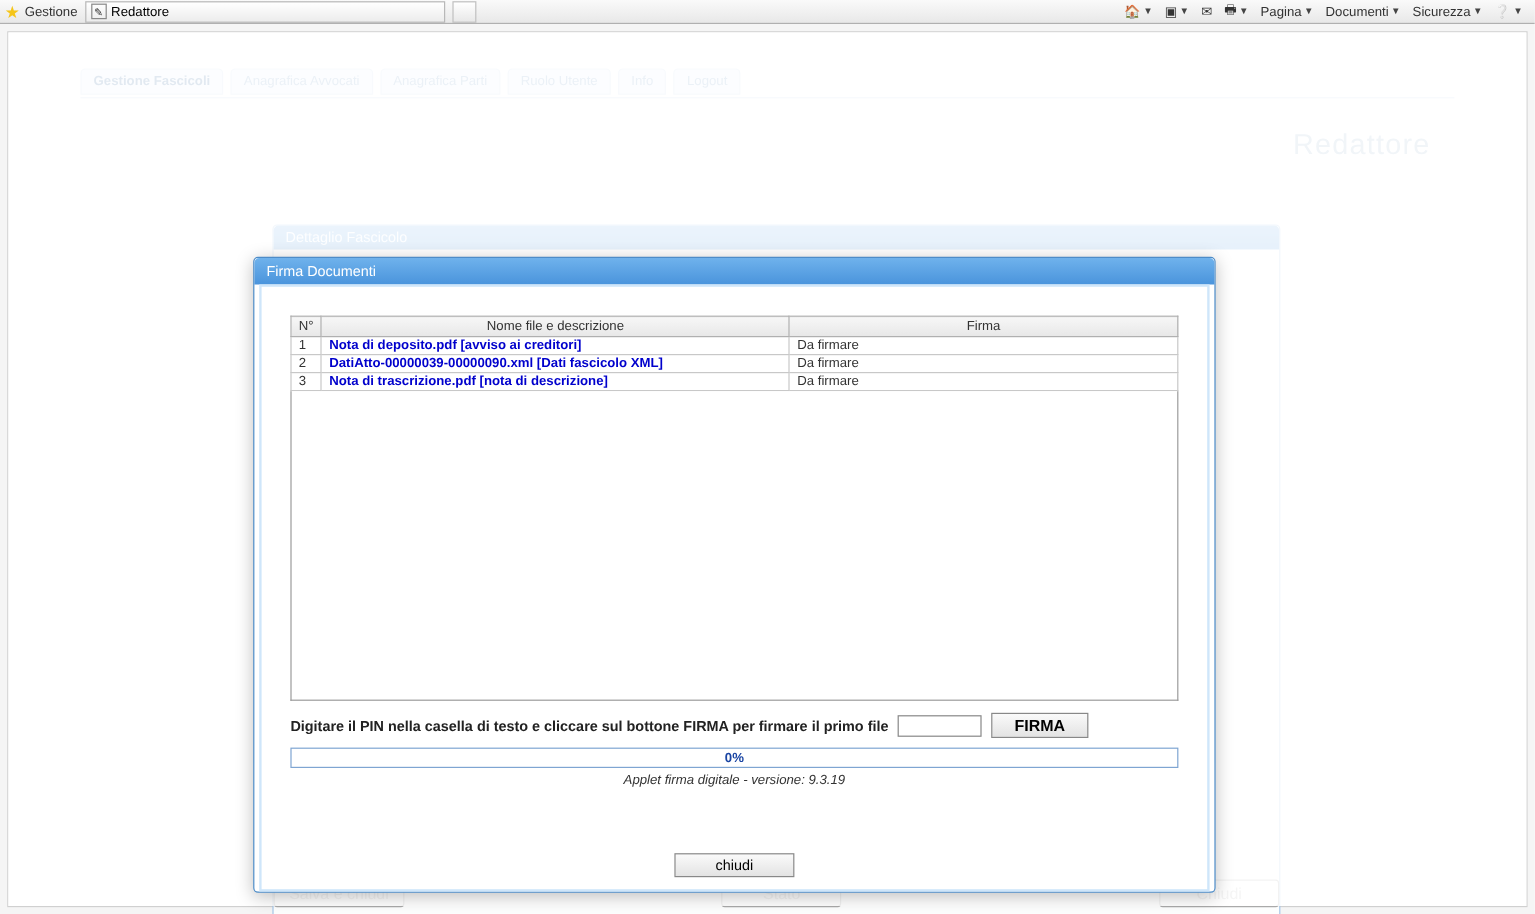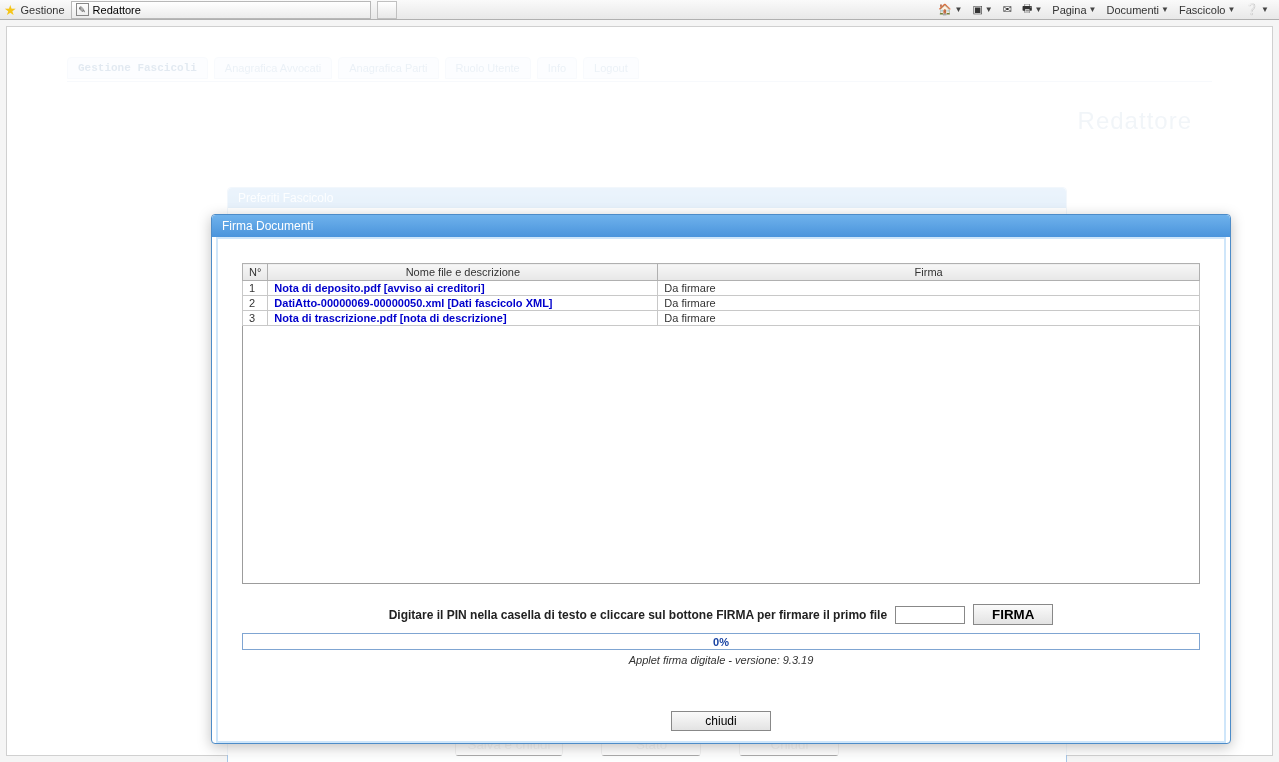--- a/index.html
+++ b/index.html
@@ -87,21 +87,21 @@
     padding-bottom: 2px;
   }
   .app-tab {
     background: #e8f0fb;
     border: 1px solid #cdddee;
     border-radius: 4px 4px 0 0;
     padding: 4px 10px;
     color: #7aa0c8;
     font-size: 11px;
   }
-  .app-tab.active { color: #3d6fa3; font-weight: bold; font-family: Liberation Mono, monospace; }
+  .app-tab.active { color: #3d6fa3; font-weight: bold; }
   .logo-label {
     position: absolute;
     right: 80px;
     top: 80px;
     font-size: 24px;
     color: #9fb8d2;
     letter-spacing: 1px;
   }
 
   
@@ -118,38 +118,38 @@
     color: #eff6ff;
     font-size: 12px;
     padding: 3px 10px;
     border-radius: 4px 4px 0 0;
   }
 
   .bottom-btns {
     position: absolute;
     left: 0; right: 0; bottom: 10px;
     display: flex;
-    justify-content: center;
+    justify-content: space-between;
     gap: 38px;
   }
   .bottom-btns button {
     min-width: 100px;
     padding: 3px 12px;
     background: #fff;
     border: 1px solid #aaa;
     border-radius: 3px;
     color: #b8b8b8;
   }
 
   
   .modal {
     position: absolute;
     left: 204px;
     top: 187px;
-    width: 1020px;
+    width: 802px;
     height: 530px;
     z-index: 5;
     background: #fff;
     border: 1px solid #4d8cc8;
     border-radius: 4px;
     box-shadow: 0 3px 14px rgba(0,0,0,0.25);
   }
   .modal-header {
     background: linear-gradient(#6fb2ec, #4a94dc);
     color: #fff;
@@ -192,23 +192,23 @@
   .table-fill {
     border: 1px solid #9c9c9c;
     border-top: none;
     height: 258px;
     background: #fff;
   }
 
   .pin-row {
     display: flex;
     align-items: center;
-    justify-content: center;
+    justify-content: flex-start;
     gap: 8px;
-    margin-top: 20px;
+    margin-top: 10px;
     font-size: 12px;
   }
   .pin-row label { font-weight: bold; color: #222; }
   .pin-row input {
     width: 70px;
     height: 18px;
     border: 1px solid #888;
     padding: 0 4px;
   }
   .pin-row button {
@@ -286,21 +286,21 @@
       </div>
     <div class="cmd-item">
         <span>Pagina</span>
         <span class="dropdown-caret">▼</span>
       </div>
     <div class="cmd-item">
         <span>Documenti</span>
         <span class="dropdown-caret">▼</span>
       </div>
     <div class="cmd-item">
-        <span>Fascicolo</span>
+        <span>Sicurezza</span>
         <span class="dropdown-caret">▼</span>
       </div>
     <div class="cmd-item">
         <span style="color:#2b7fd4;font-weight:bold;">❔</span>
         <span class="dropdown-caret">▼</span>
       </div>
   </div>
 </div>
 
 <div class="app-shell">
@@ -310,21 +310,21 @@
       <div class="app-tab">Anagrafica Avvocati</div>
       <div class="app-tab">Anagrafica Parti</div>
       <div class="app-tab">Ruolo Utente</div>
       <div class="app-tab">Info</div>
       <div class="app-tab">Logout</div>
     </div>
     <div class="logo-label">Redattore</div>
   </div>
 
   <div class="back-panel">
-    <div class="back-panel-header">Preferiti Fascicolo</div>
+    <div class="back-panel-header">Dettaglio Fascicolo</div>
     <div class="bottom-btns">
       <button>Salva e chiudi</button>
       <button>Stato</button>
       <button>Chiudi</button>
     </div>
   </div>
 
   <div class="fade-overlay"></div>
 
   <div class="modal">
@@ -339,21 +339,21 @@
           </tr>
         </thead>
         <tbody>
           <tr>
             <td class="num">1</td>
             <td class="fname"><a href="#">Nota di deposito.pdf [avviso ai creditori]</a></td>
             <td class="stato">Da firmare</td>
           </tr>
           <tr>
             <td class="num">2</td>
-            <td class="fname"><a href="#">DatiAtto-00000069-00000050.xml [Dati fascicolo XML]</a></td>
+            <td class="fname"><a href="#">DatiAtto-00000039-00000090.xml [Dati fascicolo XML]</a></td>
             <td class="stato">Da firmare</td>
           </tr>
           <tr>
             <td class="num">3</td>
             <td class="fname"><a href="#">Nota di trascrizione.pdf [nota di descrizione]</a></td>
             <td class="stato">Da firmare</td>
           </tr>
         </tbody>
       </table>
       <div class="table-fill"></div>

